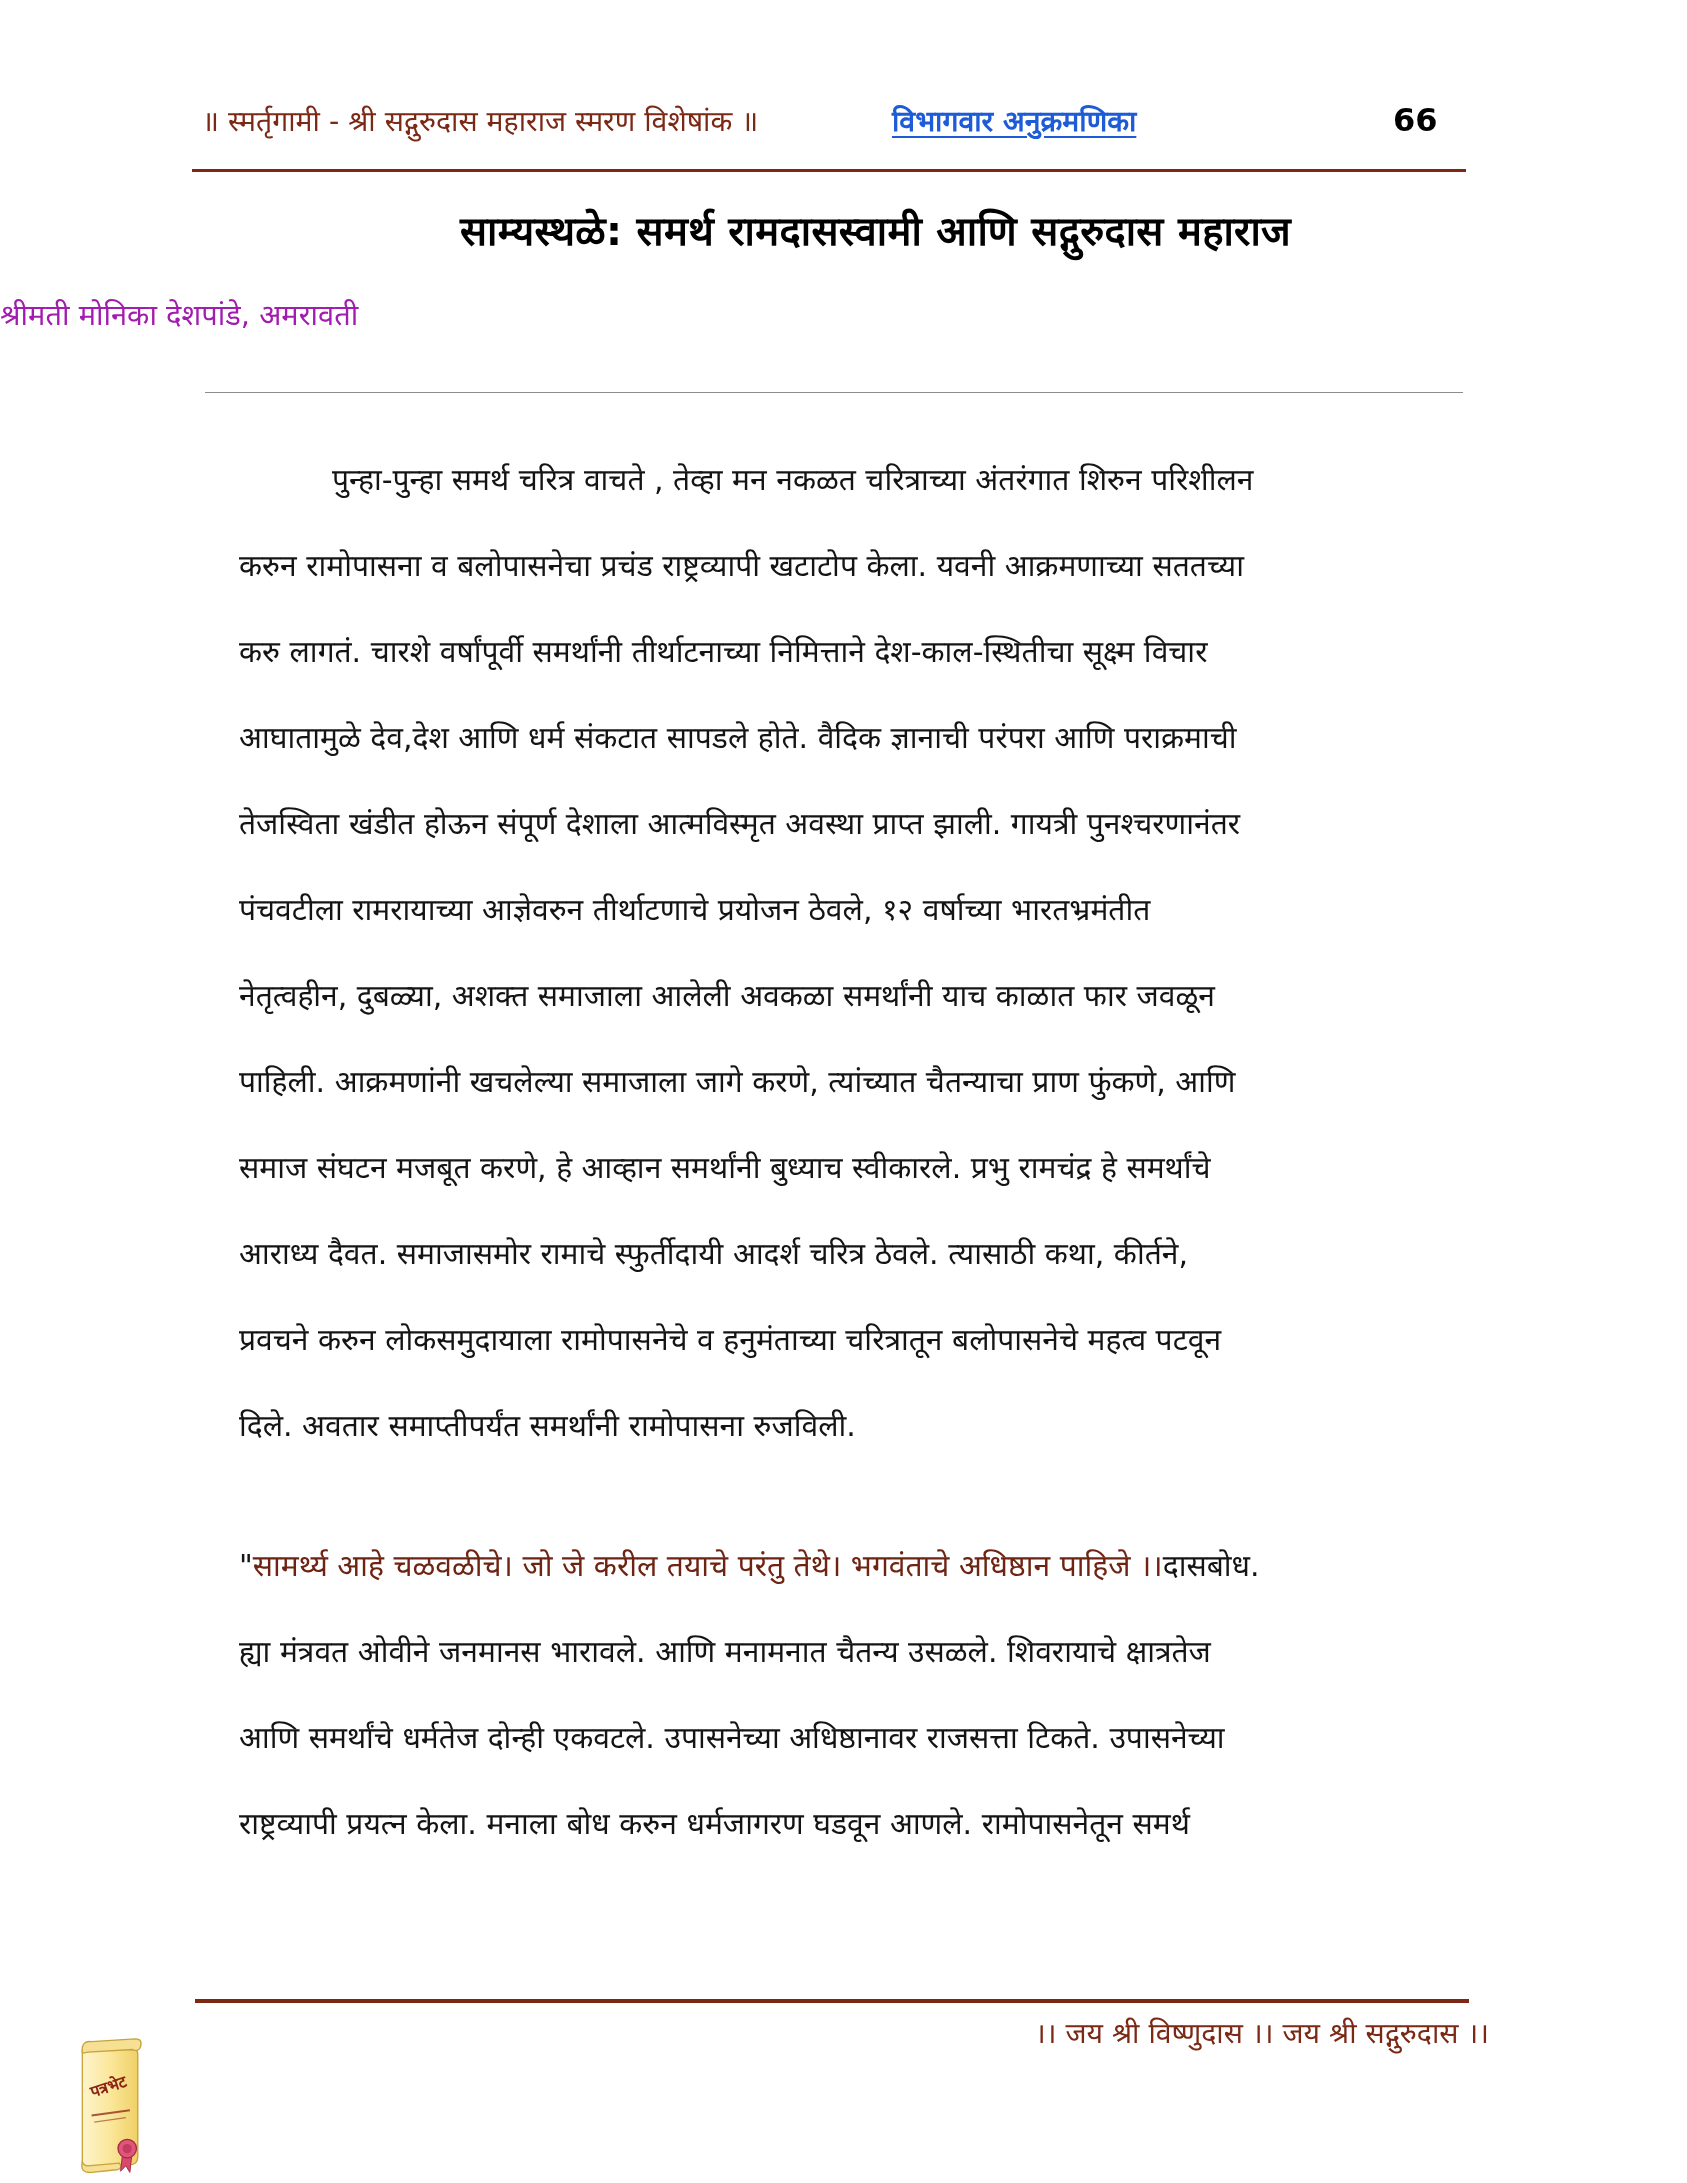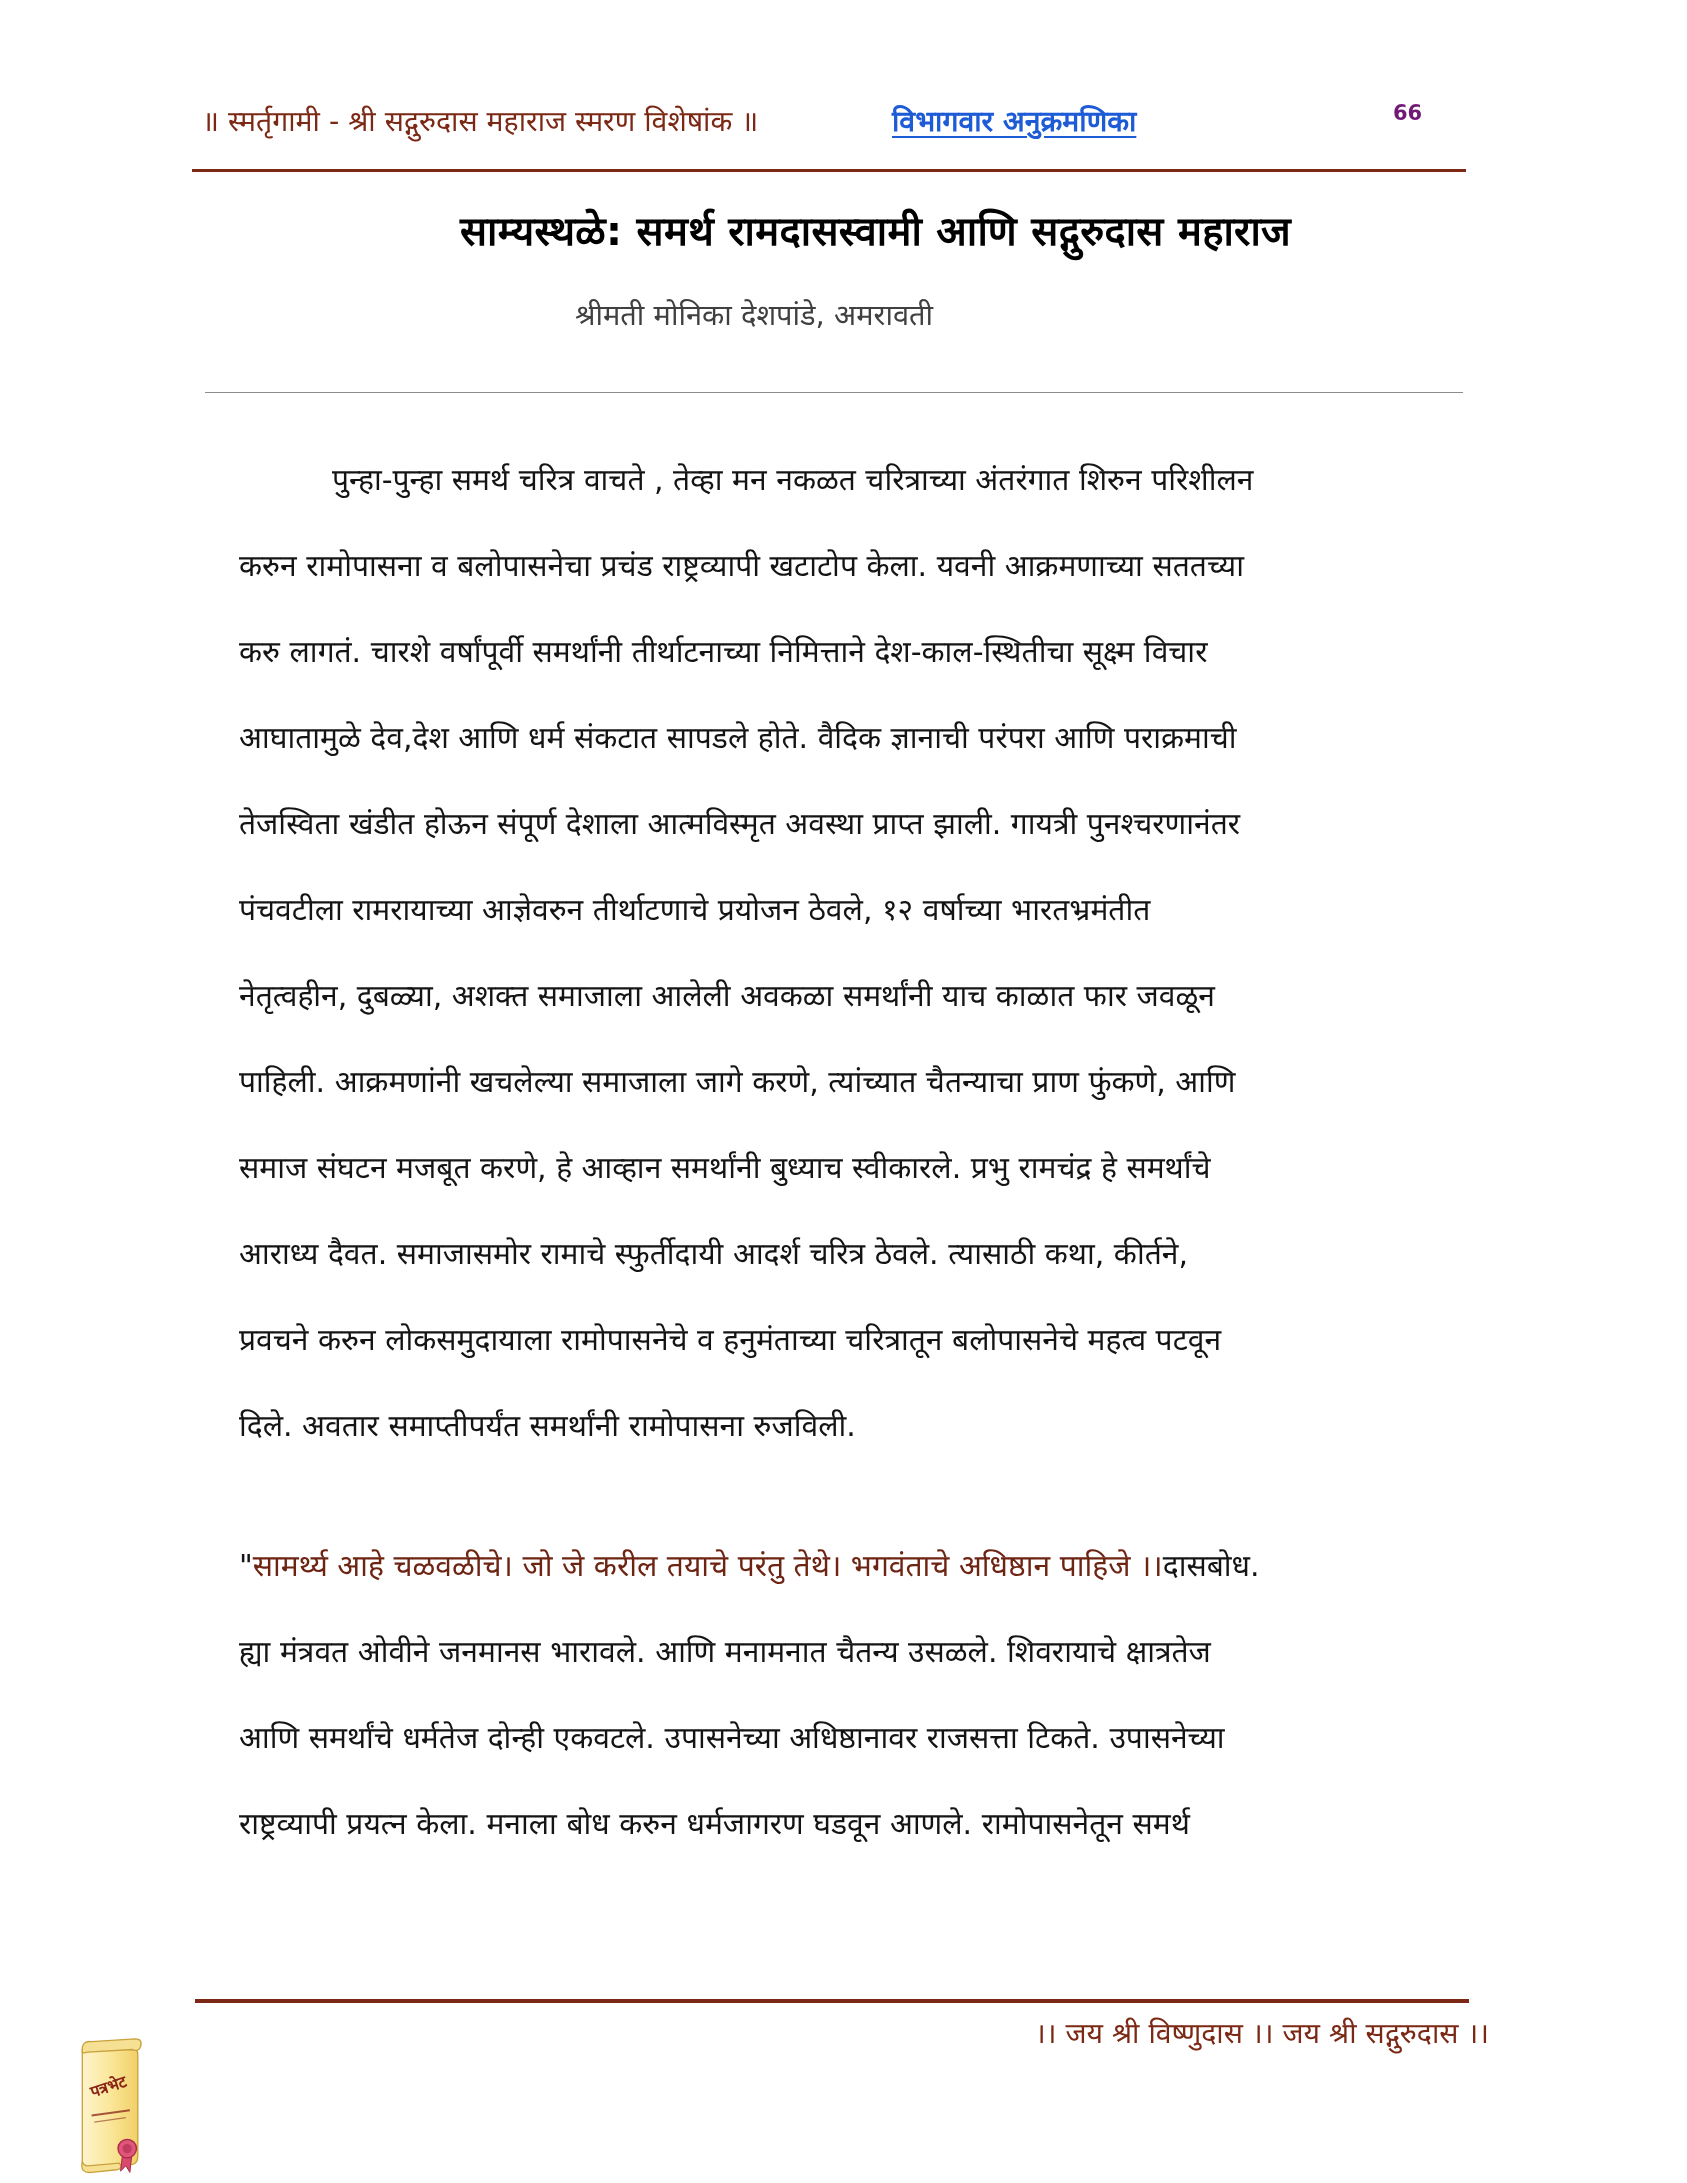--- a/index.html
+++ b/index.html
@@ -19,37 +19,37 @@
     white-space:nowrap;
   }
   .toc-link{
     position:absolute; left:892px; top:101px;
     font-size:28.4px; font-weight:bold; color:#1e5bd6;
     text-decoration:underline; text-underline-offset:5.3px;
     white-space:nowrap; cursor:pointer;
   }
   .page-number{
     position:absolute; left:1393px; top:101px;
-    font-size:21px; font-weight:bold; color:#701a75;
+    font-size:32px; font-weight:bold; color:#000000;
   }
   .header-rule{
     position:absolute; left:192px; top:169px;
     width:1274px; height:3.3px; background:#7b2815;
   }
   
   .article-title{
     position:absolute; left:0; top:202px; width:1687px;
     margin:0; text-align:center;
     font-size:40px; font-weight:bold; color:#000000;
     letter-spacing:0.3px;
     padding-left:32px;
   }
   .article-author{
     position:absolute; left:0; top:294px; width:1508px;
-    text-align:center; font-size:29px; color:#404040;
+    text-align:left; font-size:29px; color:#a21caf;
     white-space:nowrap;
   }
   .author-rule{
     position:absolute; left:205px; top:392px;
     width:1258px; height:1.3px; background:#8c8c8c;
   }
   
   .body-block{
     position:absolute; left:195px; top:437px; width:1270px;margin-left:44px;
   }

